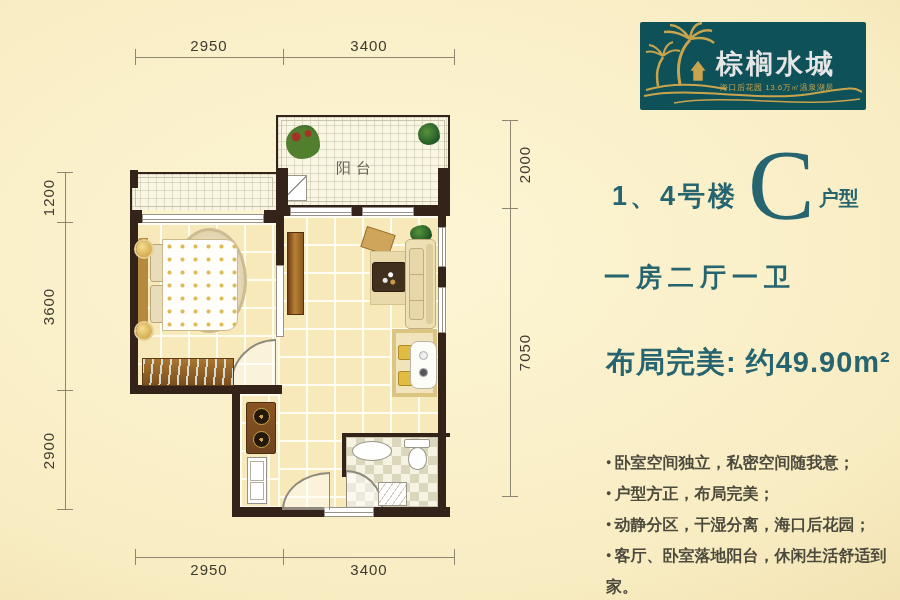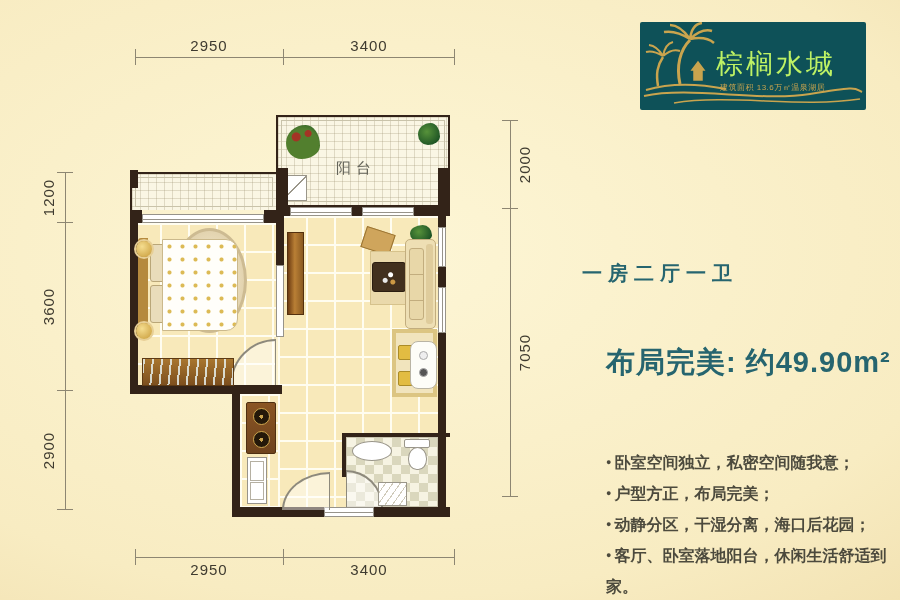--- a/index.html
+++ b/index.html
@@ -75,29 +75,29 @@
   .plant-green{background:radial-gradient(circle at 40% 40%,#57923a,#1c5224 78%);}
   
   .dim-line-h{position:absolute;height:1px;background:#8d8672;}
   .dim-line-v{position:absolute;width:1px;background:#8d8672;}
   .tick-v{position:absolute;width:1px;height:16px;background:#8d8672;}
   .tick-h{position:absolute;height:1px;width:16px;background:#8d8672;}
   .dim-label{position:absolute;font-size:15px;color:#3f3b30;letter-spacing:1px;text-align:center;}
   .rot{transform:rotate(-90deg);}
   
   .logo{position:absolute;left:640px;top:22px;width:226px;height:88px;background:#0e5158;border-radius:2px;}
-  .logo-title{position:absolute;left:76px;top:24px;font-size:27px;color:#bef264;font-weight:normal;
+  .logo-title{position:absolute;left:76px;top:24px;font-size:27px;color:#e5e5e5;font-weight:bold;
     letter-spacing:3px;font-family:"Liberation Serif","DejaVu Serif",serif;}
   .logo-sub{position:absolute;left:80px;top:60px;font-size:8px;color:#c9a44e;letter-spacing:.5px;white-space:nowrap;}
   .teal{color:#26656f;}
   .unit-title{position:absolute;left:612px;top:146px;display:flex;align-items:flex-end;}
   .unit-prefix{font-size:27px;letter-spacing:3px;padding-bottom:10px;font-weight:600;}
   .unit-letter{font-size:100px;line-height:.78;font-family:"Liberation Serif","DejaVu Serif",serif;margin:0 4px 0 10px;}
   .unit-suffix{font-size:20px;padding-bottom:12px;font-weight:600;}
-  .layout-text{position:absolute;left:582px;top:260px;font-size:20px;letter-spacing:6px;font-weight:bold;}
+  .layout-text{position:absolute;left:604px;top:260px;font-size:26px;letter-spacing:6px;font-weight:bold;}
   .area-text{position:absolute;left:606px;top:343px;font-size:29px;font-weight:bold;letter-spacing:1px;}
   .features{position:absolute;left:606px;top:447px;font-size:16px;color:#4c4a3d;font-weight:bold;line-height:31px;}
   .feature .bullet{font-size:9px;vertical-align:3px;margin-right:3px;}
 </style>
 </head>
 <body>
 
 <div class="stage">
 
   <div class="plan">
@@ -226,23 +226,28 @@
       <path d="M40,62 C36,44 40,28 50,18" stroke-width="3"></path>
       <path d="M50,17 Q36,8 24,10 M50,17 Q40,3 30,3 M50,17 Q52,2 62,1 M50,17 Q62,6 72,9 M50,17 Q66,14 74,21" stroke-width="2.5"></path>
       <path d="M18,64 C16,52 17,44 23,35" stroke-width="2.5"></path>
       <path d="M23,34 Q13,28 6,30 M23,34 Q17,24 9,23 M23,34 Q25,22 33,20 M23,34 Q32,26 40,29" stroke-width="2"></path>
       <path d="M52,48 l6,-8 l6,8 z M54,48 h8 v10 h-8 z" stroke-width="1.5" fill="#c9a44e"></path>
       <path d="M6,68 Q40,58 86,67" stroke-width="2"></path>
       <path d="M4,74 C50,64 120,80 170,72 S 214,66 222,70" stroke-width="2"></path>
       <path d="M34,81 C90,72 160,86 220,77" stroke-width="1.5"></path>
     </svg>
     <span class="logo-title">棕榈水城</span>
-    <span class="logo-sub">建筑面积 13.6万㎡温泉湖居</span>
-  </div>
-
+    <span class="logo-sub">海口后花园 13.6万㎡温泉湖居</span>
+  </div>
+
+  <div class="unit-title teal">
+    <span class="unit-prefix">1、4号楼</span>
+    <span class="unit-letter">C</span>
+    <span class="unit-suffix">户型</span>
+  </div>
 
   <div class="layout-text teal">一房二厅一卫</div>
 
   <div class="area-text teal">布局完美: 约49.90m²</div>
 
   <div class="features">
     <div class="feature"><span class="bullet">●</span><span>卧室空间独立，私密空间随我意；</span></div>
     <div class="feature"><span class="bullet">●</span><span>户型方正，布局完美；</span></div>
     <div class="feature"><span class="bullet">●</span><span>动静分区，干湿分离，海口后花园；</span></div>
     <div class="feature"><span class="bullet">●</span><span>客厅、卧室落地阳台，休闲生活舒适到家。</span></div>

